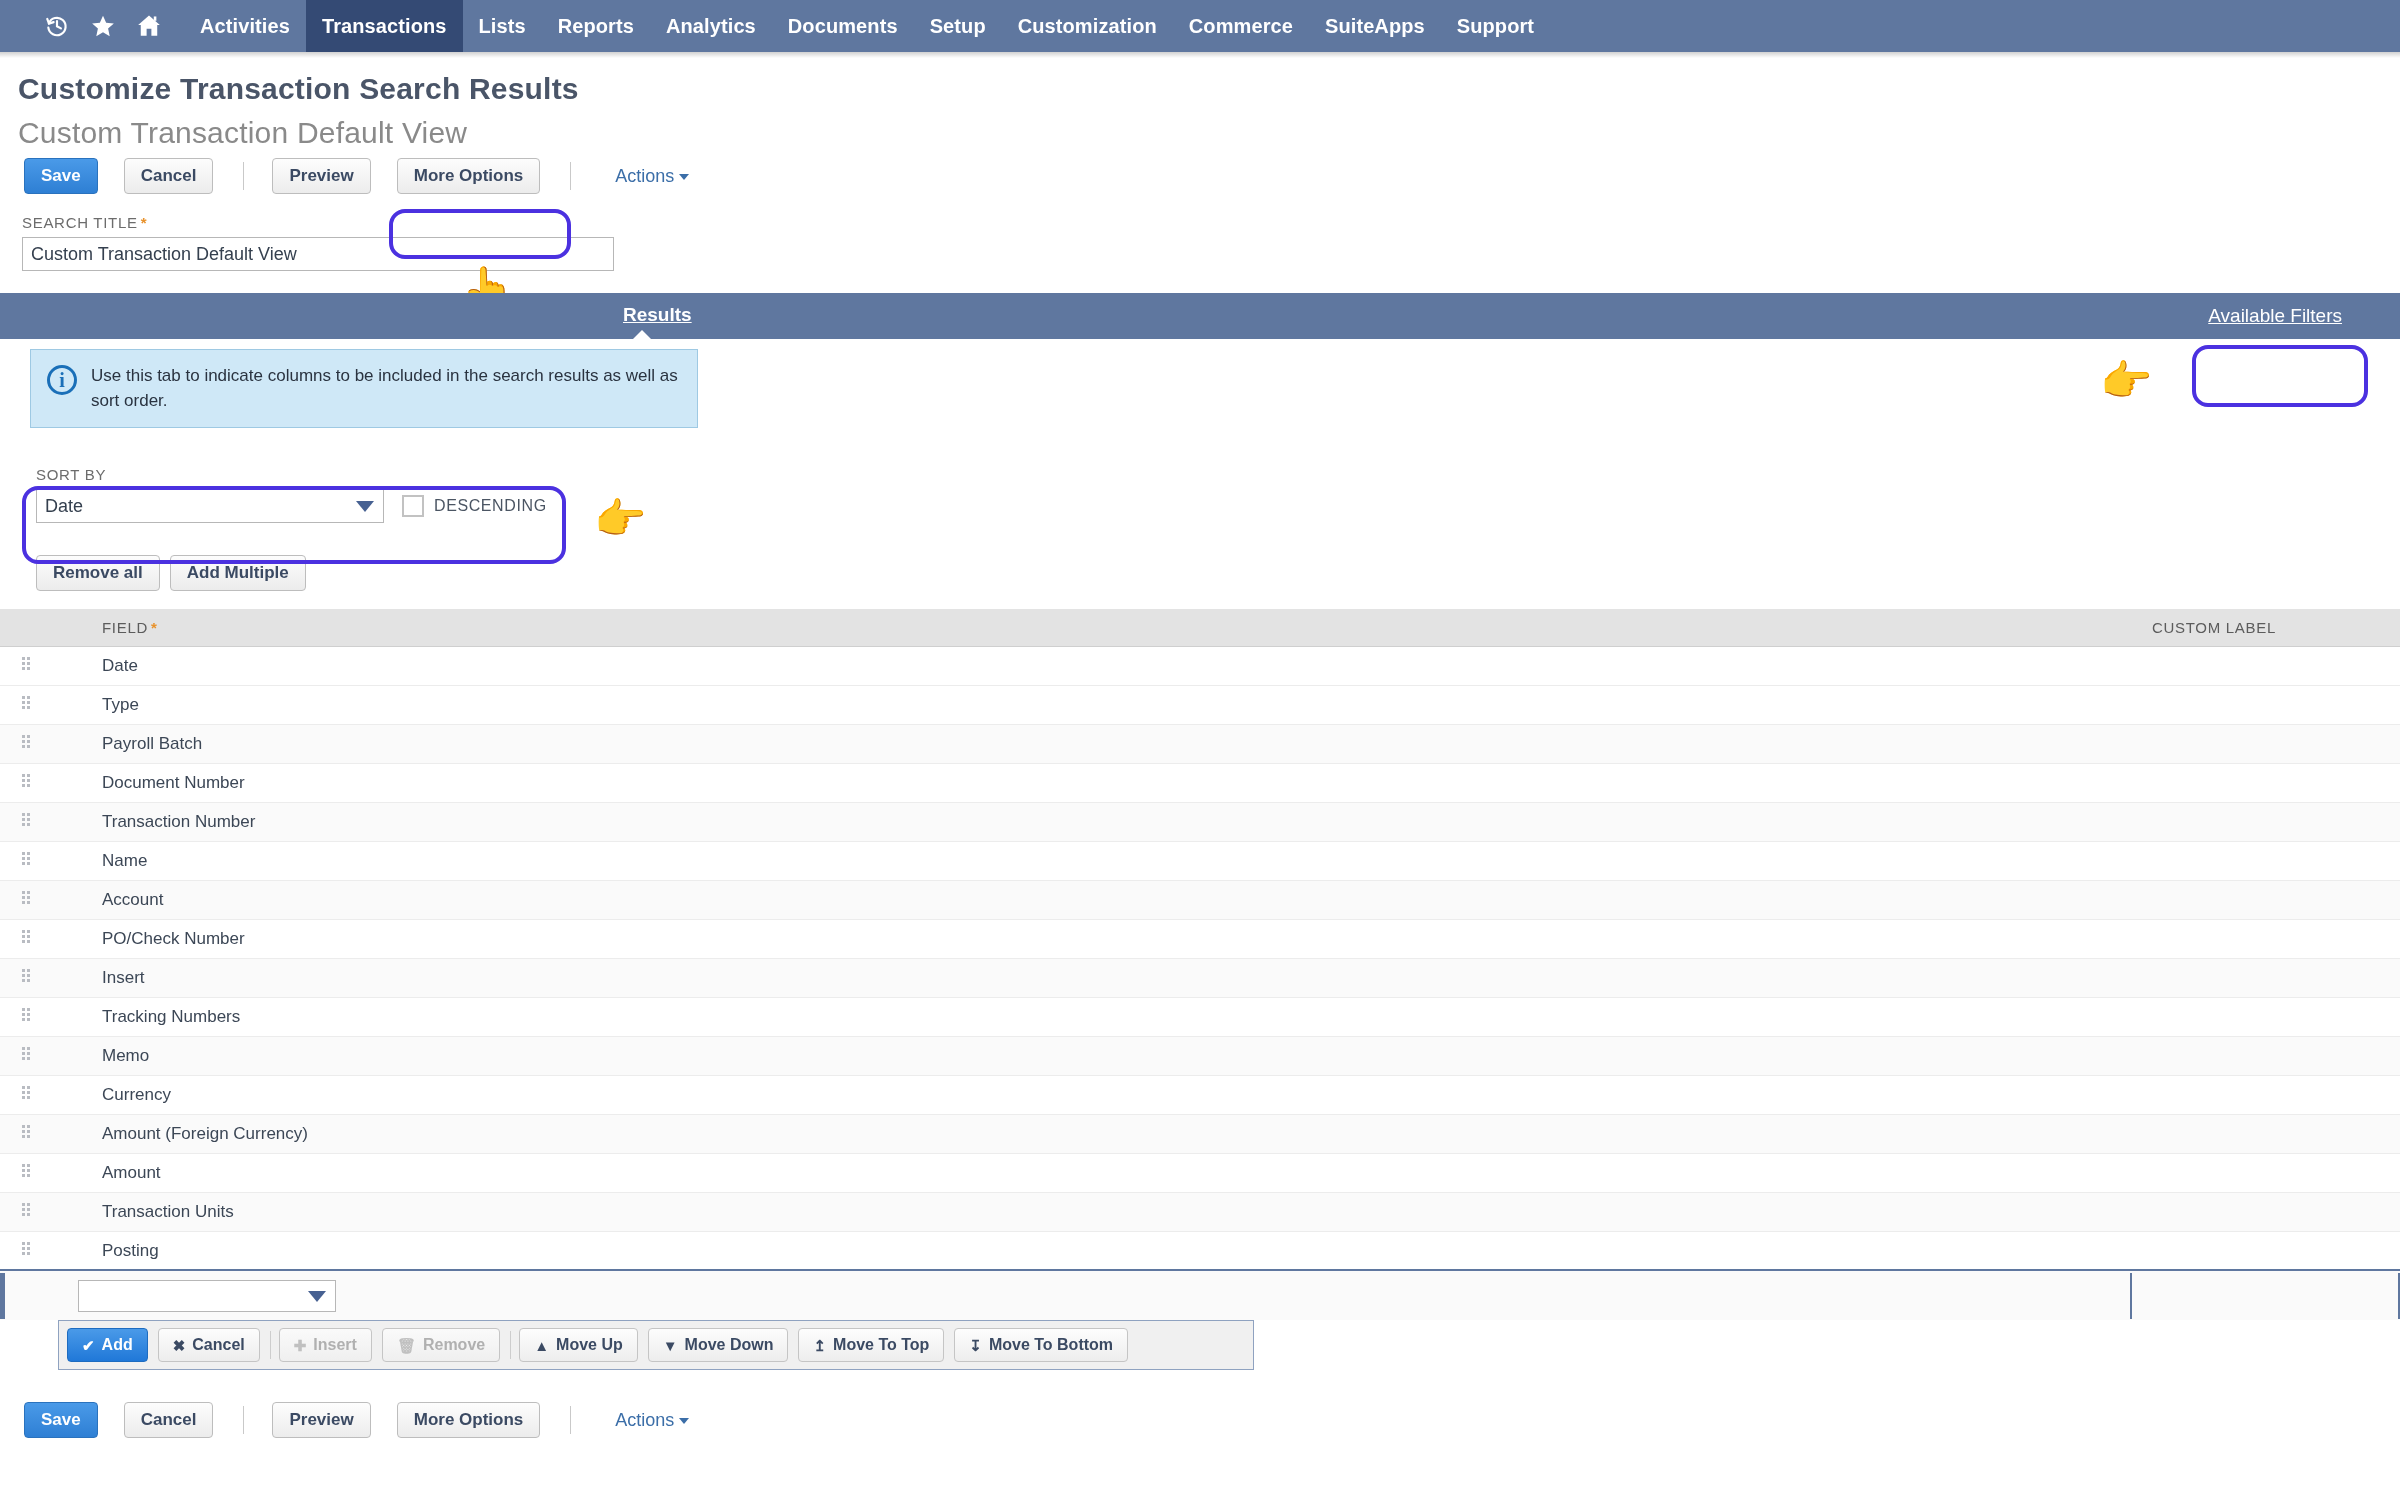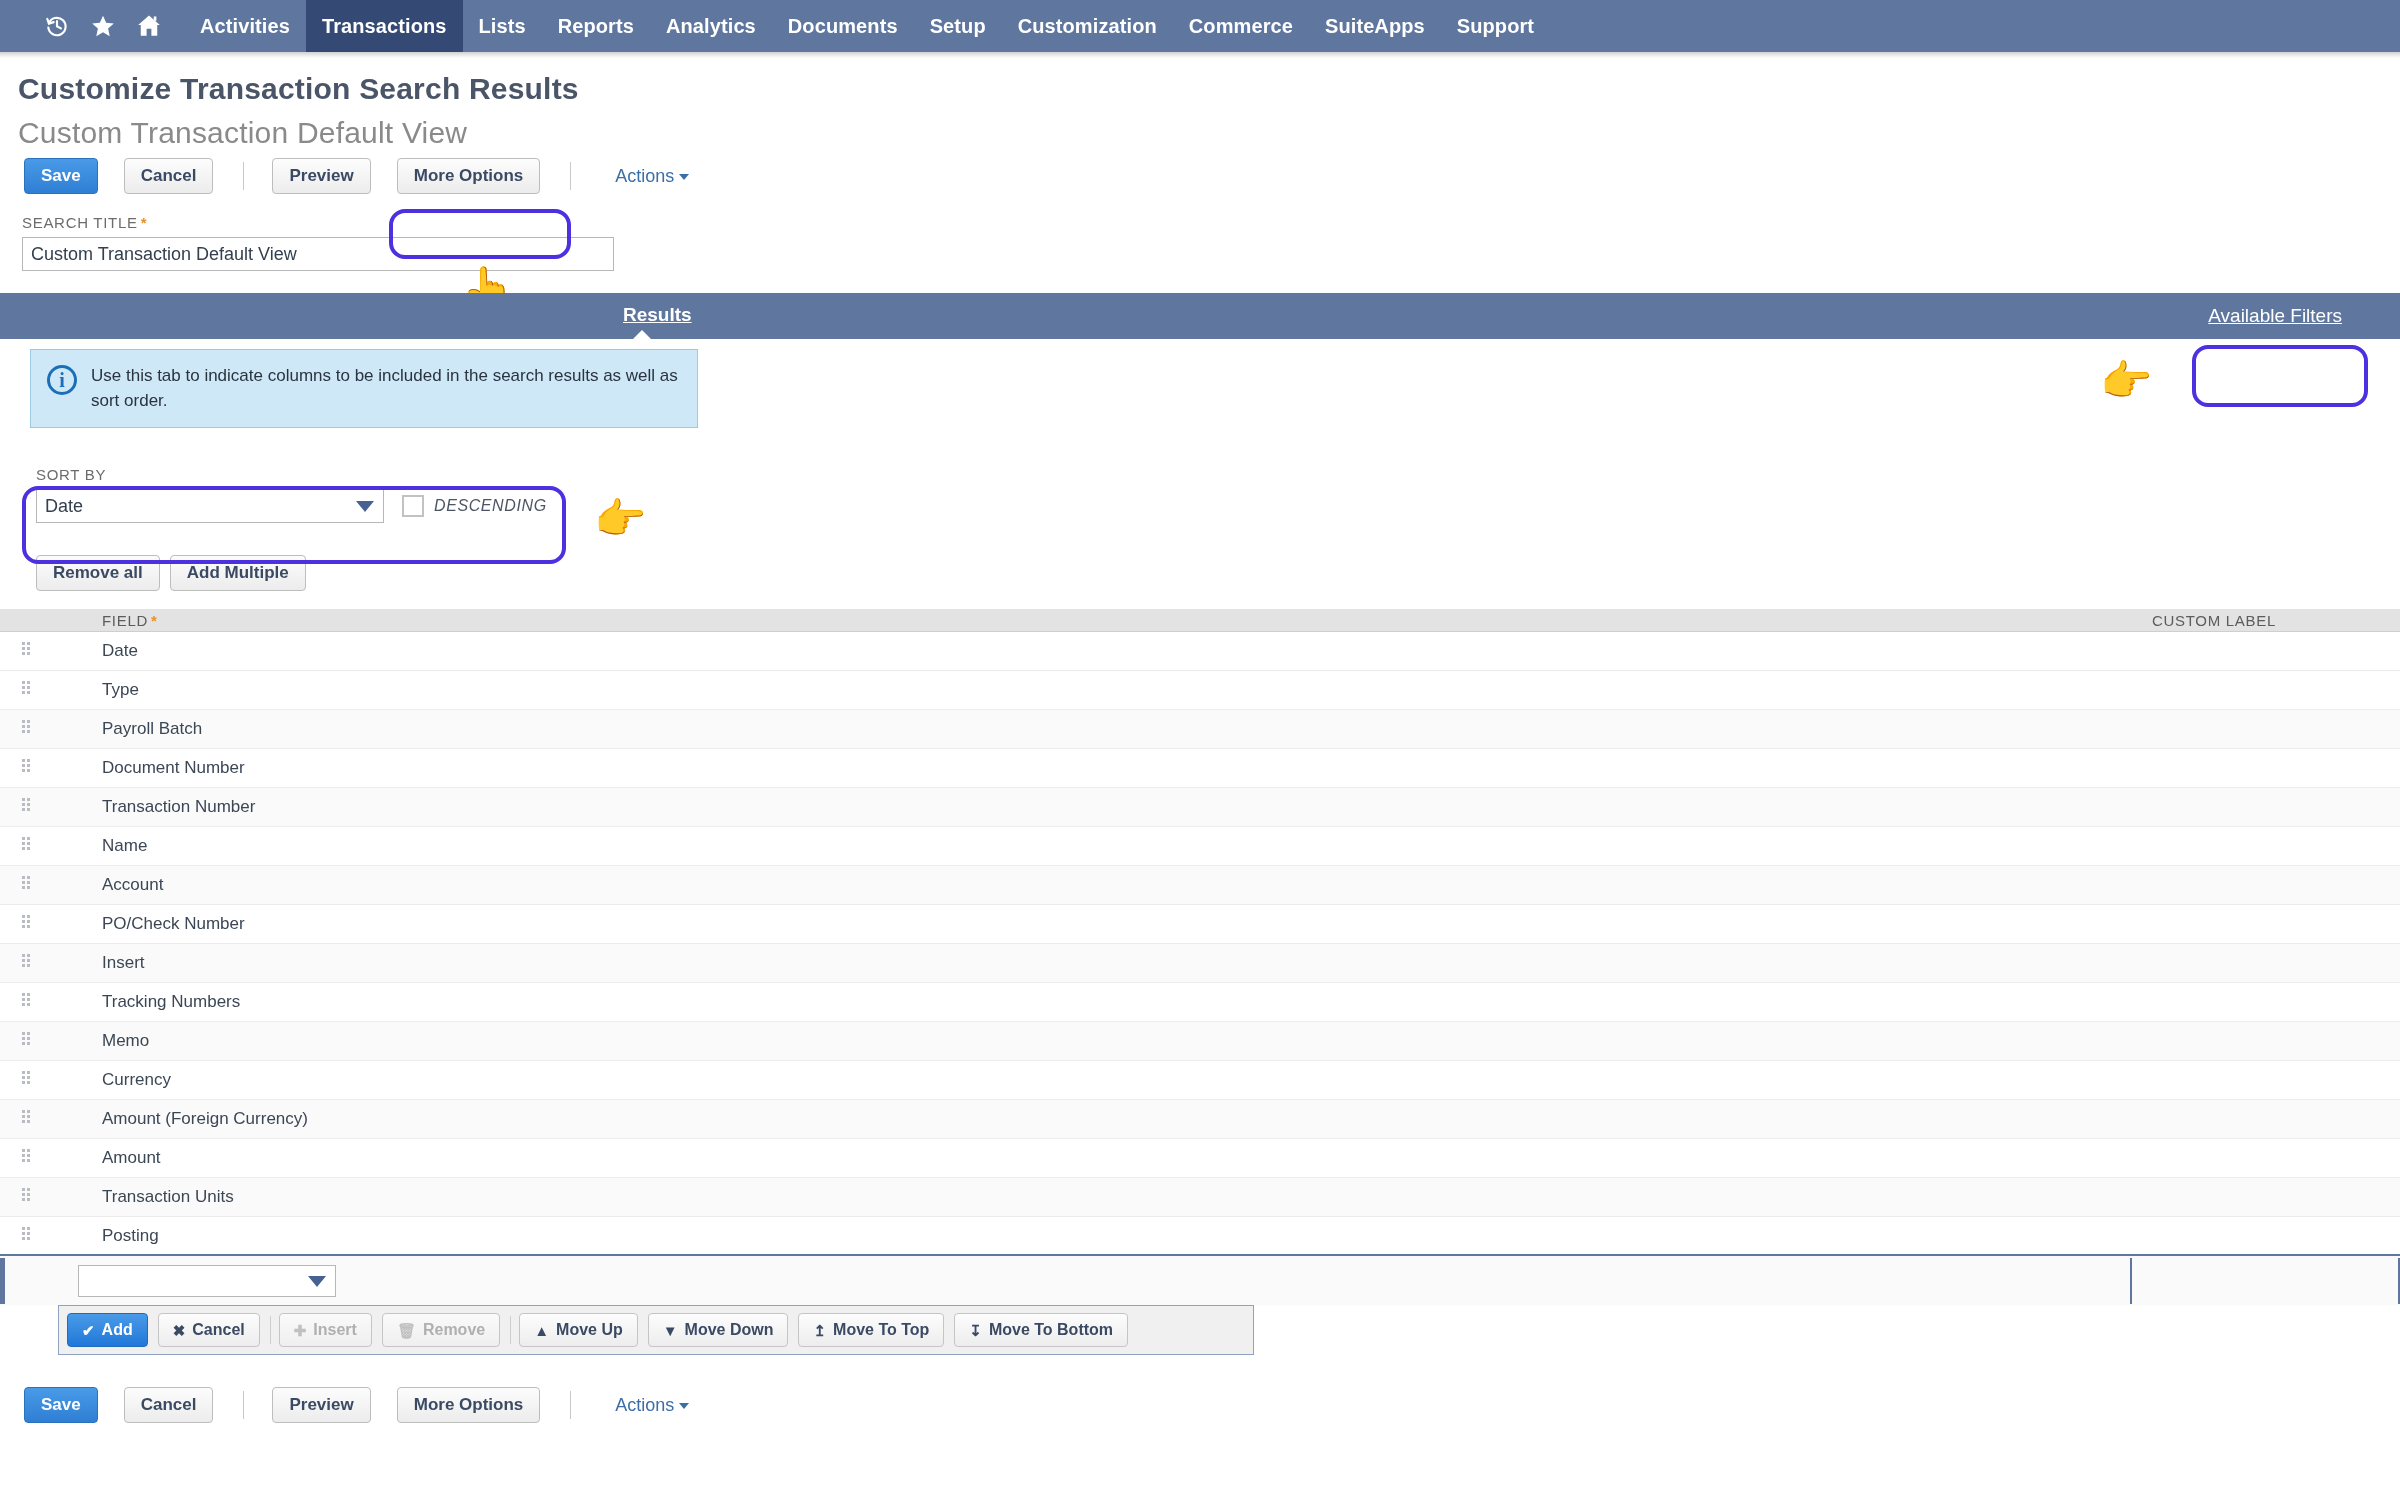--- a/index.html
+++ b/index.html
@@ -272,39 +272,38 @@
     border: 2px solid #c2c2c2;
     background: #fff;
     margin-left: 18px;
     cursor: pointer;
   }
   .cb-label {
     font-size: 16px;
     color: #4b5563;
     letter-spacing: .6px;
     margin-left: 10px;
-    font-style: italic;
   }
 
   
   .mini-btn-row {
     display: flex;
     padding: 18px 0 0 36px;
   }
 
   
   .tbl {
     margin-top: 18px;
     width: 2400px;
     border-collapse: collapse;
     table-layout: fixed;
   }
   .tbl th {
     background: #e3e3e3;
-    height: 22px;
+    height: 37px;
     font-size: 15px;
     color: #5c5c5c;
     font-weight: normal;
     letter-spacing: .7px;
     text-align: left;
     border-bottom: 1px solid #cfcfcf;
     margin-top: 48px;
   }
   .th-grip { width: 50px; }
   .th-field { padding-left: 52px; }

